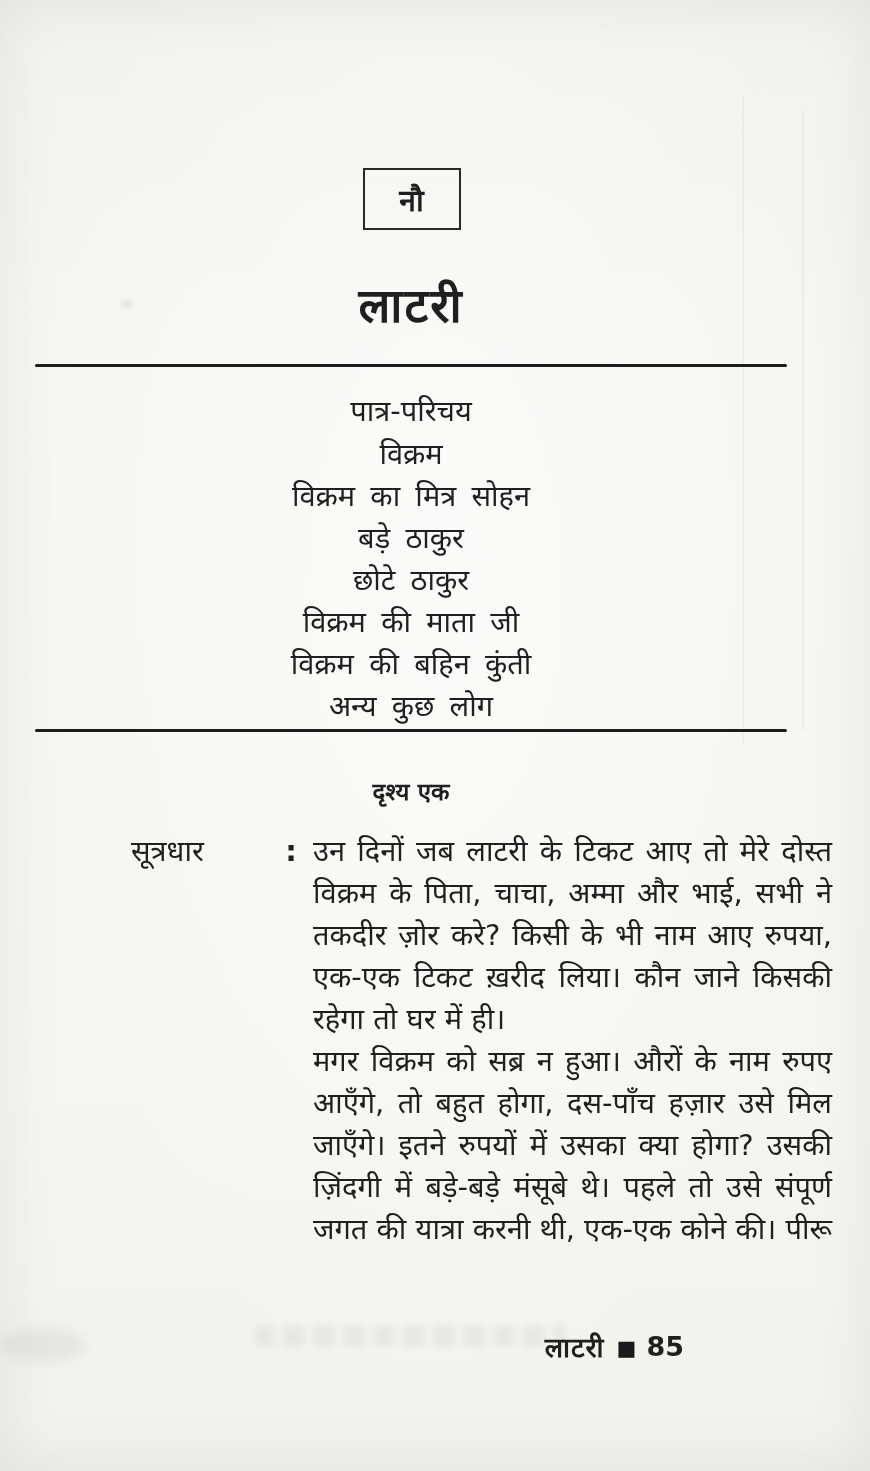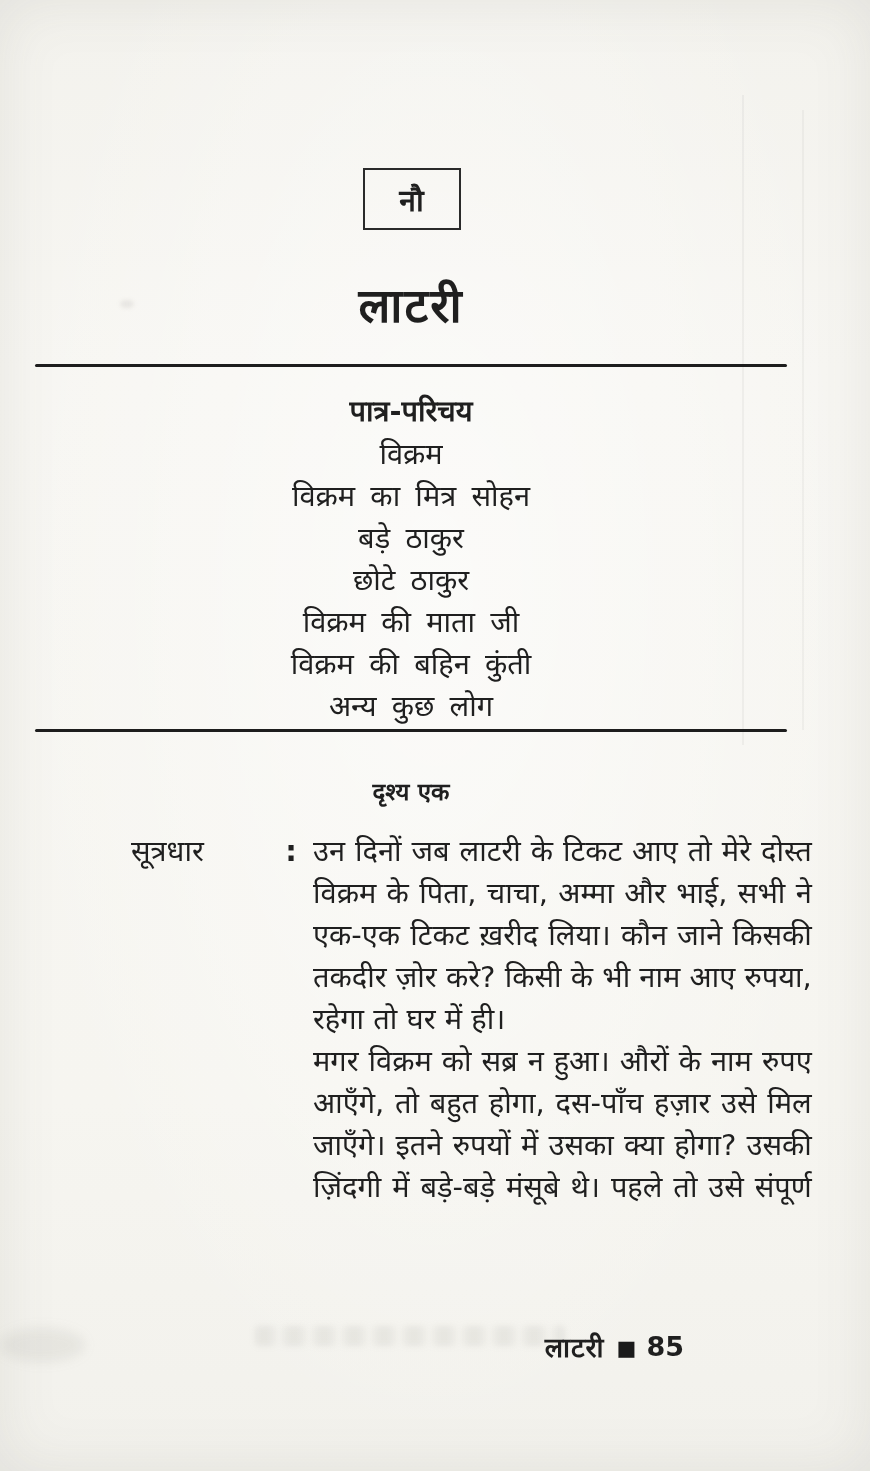--- a/index.html
+++ b/index.html
@@ -50,21 +50,21 @@
   }
   .rule-1 { top: 364px; }
   .rule-2 { top: 729px; }
   
   .cast {
     position: absolute;
     top: 389px; left: 0; width: 100%;
     text-align: center;
   }
   .cast-heading {
-    font-size: 29px; font-weight: 700;
+    font-size: 29px; font-weight: 400;
     line-height: 44px;
   }
   .cast-name {
     font-size: 29px; font-weight: 500;
     line-height: 42px;
     word-spacing: 6px;
   }
   
   .scene-heading {
     position: absolute;
@@ -175,27 +175,28 @@
     <div class="rule rule-2"></div>
 
     <div class="scene-heading">दृश्य एक</div>
 
     <div class="dialogue">
       <div class="speaker">सूत्रधार</div>
       <div class="speaker-colon">:</div>
       <div class="dialogue-text">
         <div class="dline">उन दिनों जब लाटरी के टिकट आए तो मेरे दोस्त</div>
         <div class="dline">विक्रम के पिता, चाचा, अम्मा और भाई, सभी ने</div>
+        <div class="dline">तकदीर ज़ोर करे? किसी के भी नाम आए रुपया,</div>
         <div class="dline">एक-एक टिकट ख़रीद लिया। कौन जाने किसकी</div>
-        <div class="dline">तकदीर ज़ोर करे? किसी के भी नाम आए रुपया,</div>
         <div class="dline short">रहेगा तो घर में ही।</div>
         <div class="dline">मगर विक्रम को सब्र न हुआ। औरों के नाम रुपए</div>
         <div class="dline">आएँगे, तो बहुत होगा, दस-पाँच हज़ार उसे मिल</div>
         <div class="dline">जाएँगे। इतने रुपयों में उसका क्या होगा? उसकी</div>
         <div class="dline">ज़िंदगी में बड़े-बड़े मंसूबे थे। पहले तो उसे संपूर्ण</div>
+        <div class="dline">जगत की यात्रा करनी थी, एक-एक कोने की। पीरू</div>
       </div>
     </div>
 
     <div class="footer">
       <span class="footer-title">लाटरी</span>
       <span class="footer-marker">■</span>
       <span class="footer-page">85</span>
     </div>
 
   </div>

